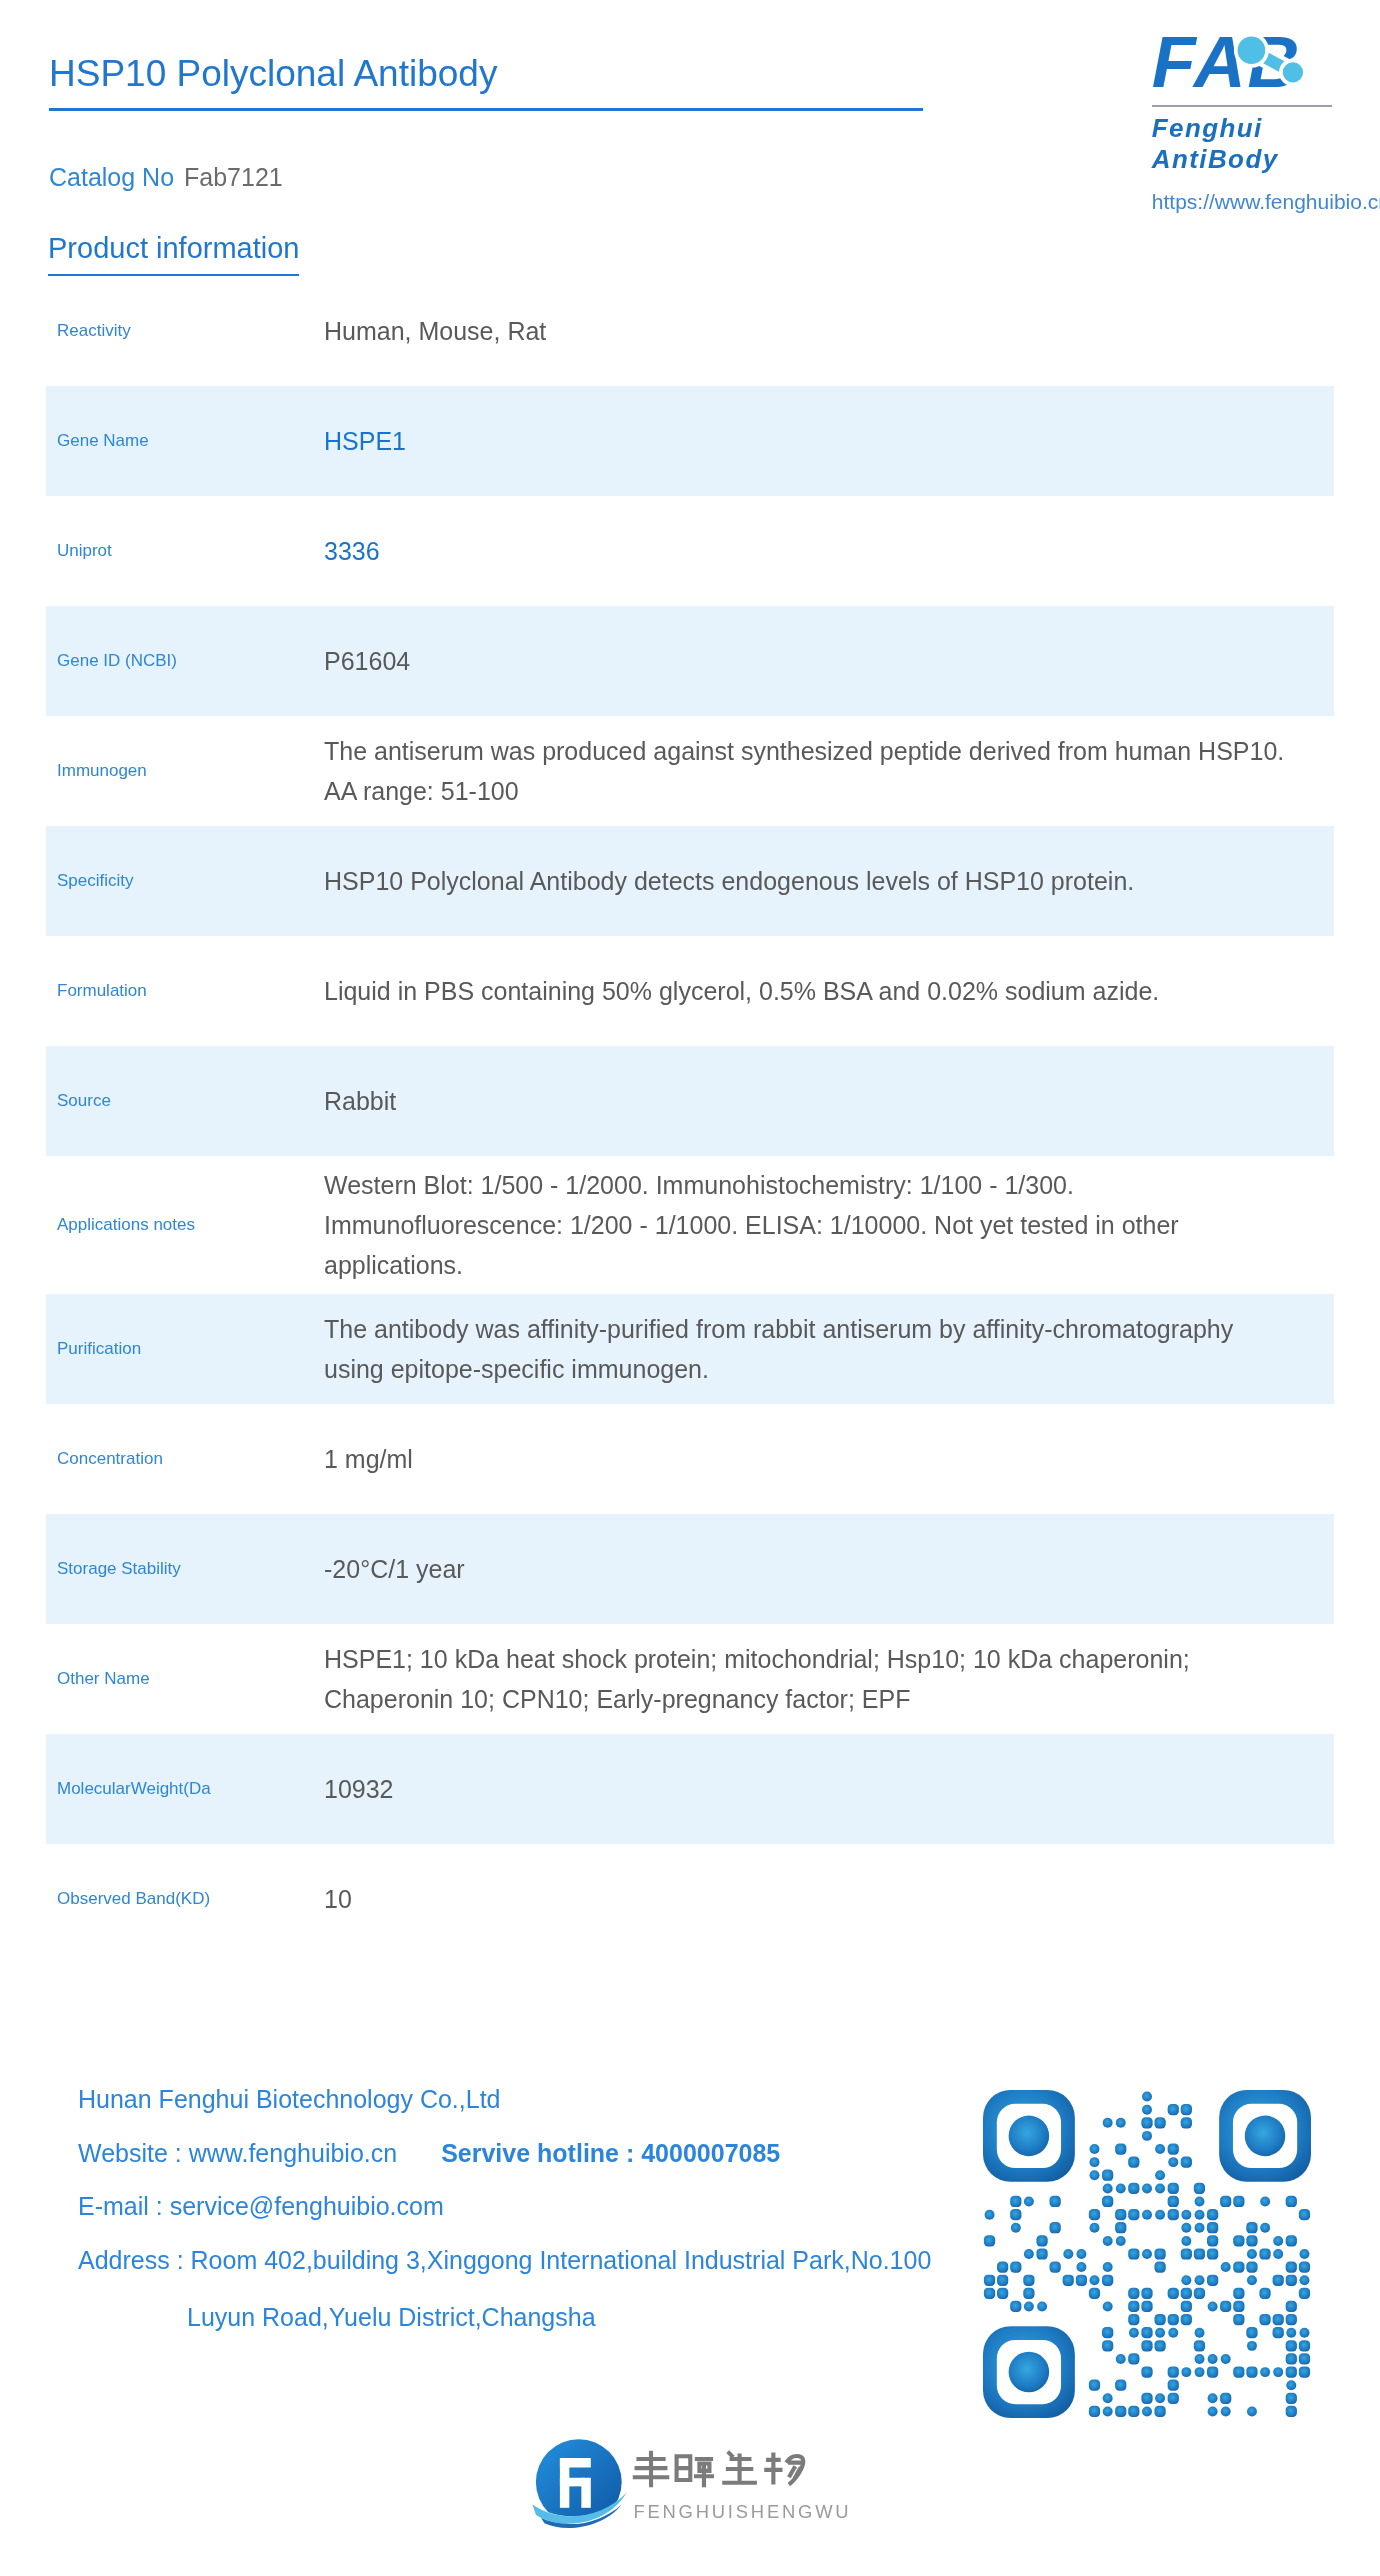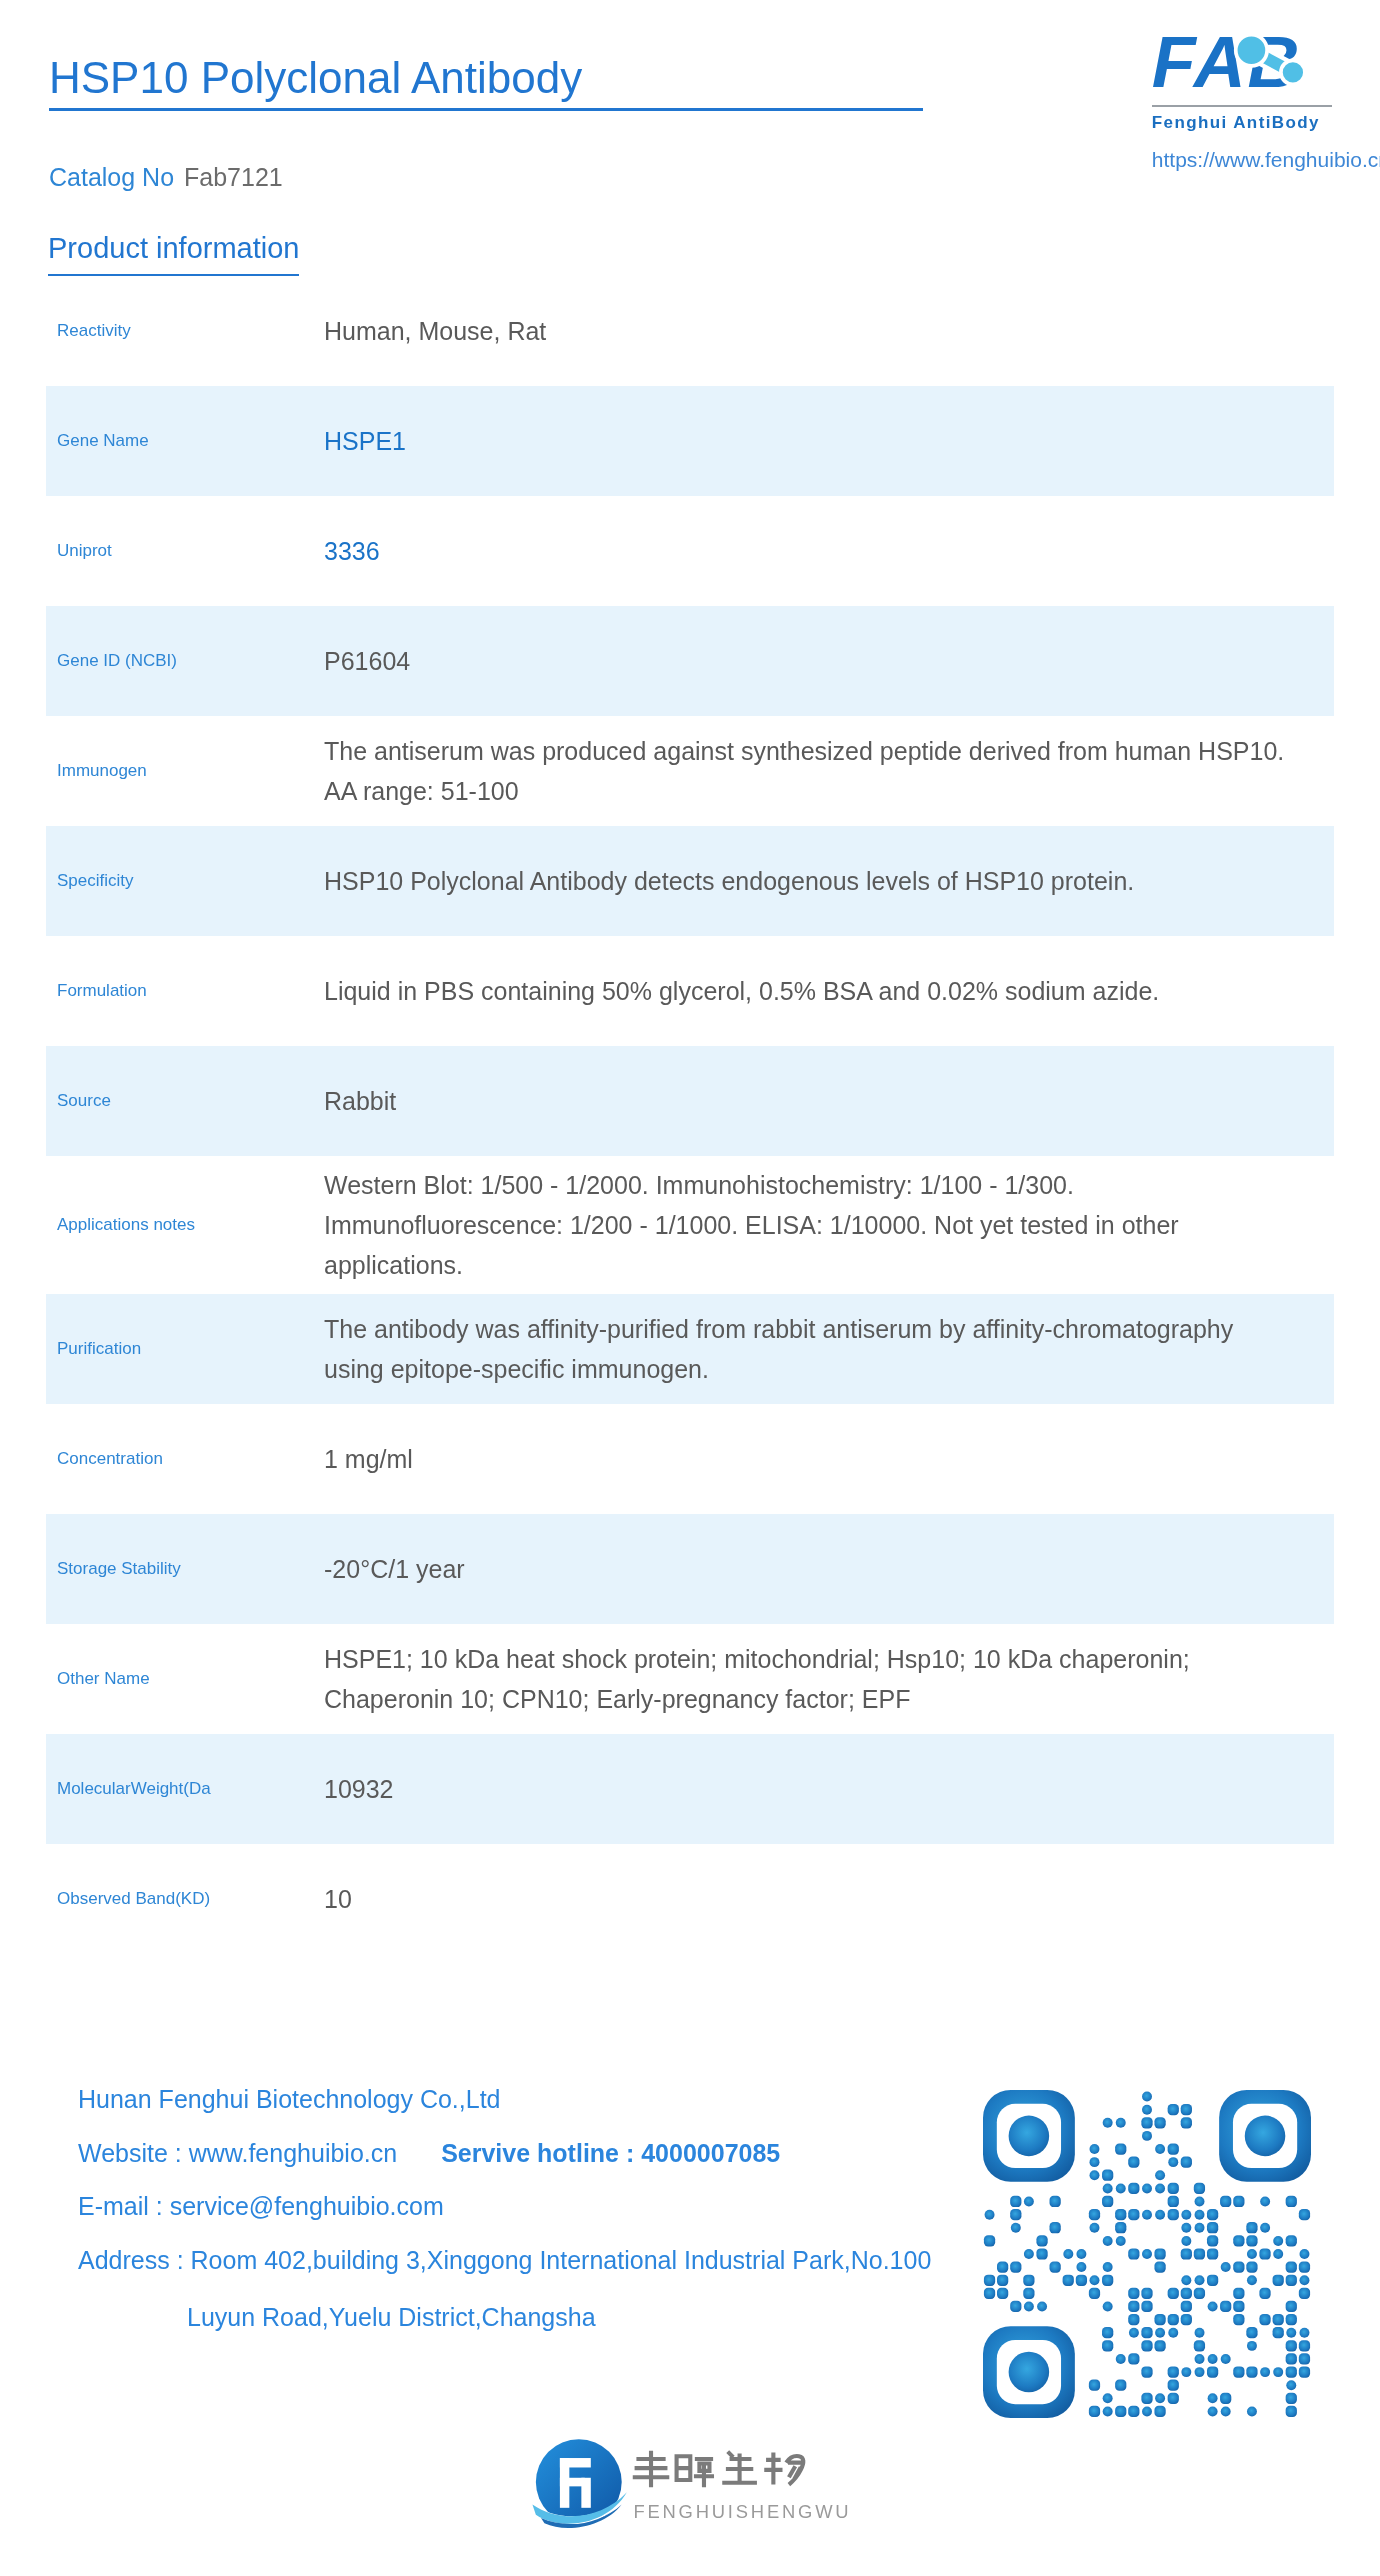--- a/index.html
+++ b/index.html
@@ -1,25 +1,25 @@
 <!DOCTYPE html>
 <html style="--accent: #2176d0; --label-blue: #2e86d5; --value-gray: #595959; --value-blue: #1a73c8; --row-bg: #e6f3fc; --footer-blue: #2b85dd; --catalog-gray: #6b6b6b; --brand-blue: #1b6fc0; --url-blue: #3e87d6; --logo-blue: #1a72c6; --logo-cyan: #50bfe6; --qr-dark: #0d4d8f; --qr-light: #35a7e0;font-size:14.7px"><head>
 <meta charset="utf-8">
 <style>
   html,body{margin:0;padding:0;background:#ffffff;}
   #page{position:relative;width:1380px;height:2576px;background:#fff;overflow:hidden;
         font-family:"Liberation Sans","DejaVu Sans",sans-serif;}
 
   
-  .doc-title{position:absolute;left:49px;top:53px;font-size:44px;color:var(--accent,#2176d0);}
+  .doc-title{position:absolute;left:49px;top:53px;font-size:37px;color:var(--accent,#2176d0);}
   .title-rule{position:absolute;left:49px;top:108px;width:874px;height:2.8px;background:var(--accent,#2176d0);}
 
   .brand-box{position:absolute;left:1150px;top:28px;width:191px;}
   .brand-rule{width:180px;height:1.8px;background:#9aa0a6;margin:0 0 6.4px 1.8px;}
-  .brand-name{font-size:17px;font-weight:bold;letter-spacing:1.4px;
+  .brand-name{font-size:26px;font-weight:bold;font-style:italic;letter-spacing:1.4px;
               color:var(--brand-blue,#1b6fc0);margin-left:1.8px;}
   .brand-url{font-size:21px;color:var(--url-blue,#3e87d6);margin-top:14.7px;margin-left:1.8px;}
 
   .catalog{position:absolute;left:49px;top:163px;font-size:25px;}
   .catalog .c-label{display:inline-block;width:135px;color:var(--label-blue,#2e86d5);}
   .catalog .c-value{color:var(--catalog-gray,#6b6b6b);}
 
   .section-title{position:absolute;left:48px;top:232px;display:inline-block;font-size:29px;
                  color:var(--accent,#2176d0);padding-bottom:9.2px;
                  border-bottom:2.8px solid var(--accent,#2176d0);}

